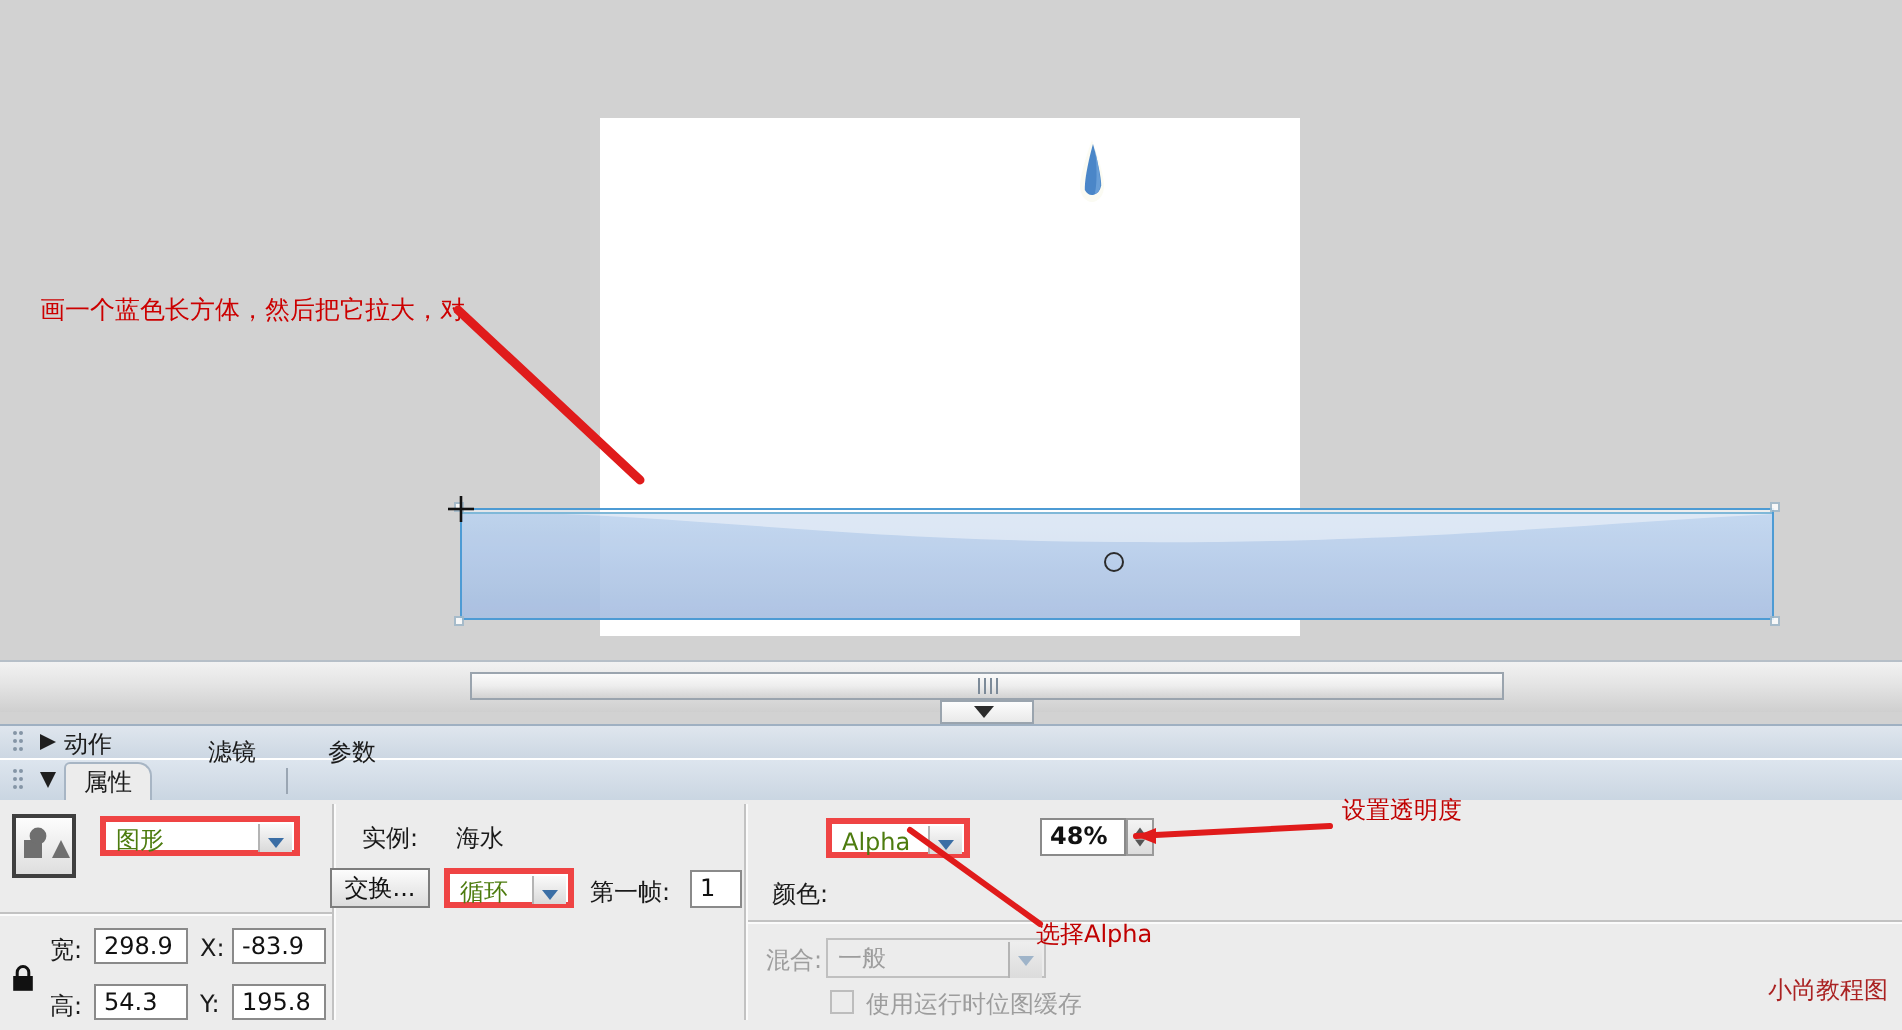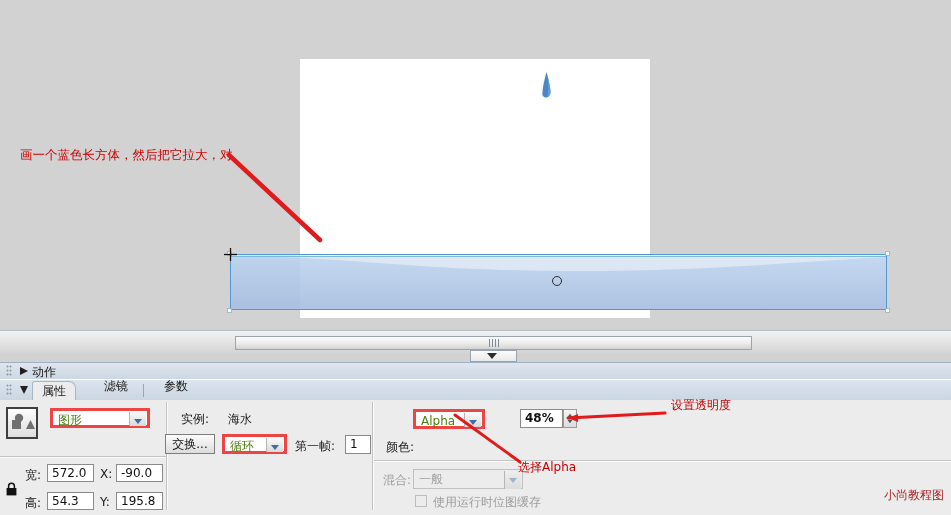--- a/index.html
+++ b/index.html
@@ -58,21 +58,21 @@
   #actions-tri{left:20px;top:367px;width:8px;height:8px;}
   #actions-label{left:32px;top:364px;font-size:12px;color:#1b1b1b;}
 
   
   #props-panel{left:0;top:379px;width:951px;height:136px;background:#ececec;
      border-top:1px solid #ffffff;}
   #tabbar{left:0;top:0;width:951px;height:21px;
      background:linear-gradient(to bottom,#dde5ee 0%,#c9d5e1 100%);
      border-bottom:1px solid #a7b5c4;}
   #tab-tri{left:20px;top:386px;width:8px;height:8px;}
-  .tab{position:absolute;top:377px;height:25px;line-height:19px;font-size:12px;color:#1a1a1a;padding:0 9px;}
+  .tab{position:absolute;top:367px;height:25px;line-height:19px;font-size:12px;color:#1a1a1a;padding:0 9px;}
   #tab-props{left:32px;background:#ececec;border:1px solid #a7b5c4;border-bottom:none;
      border-top-left-radius:3px;border-top-right-radius:7px;top:381px;height:20px;}
   #tab-filters{left:95px;}
   #tab-params{left:155px;}
   #tab-div{left:143px;top:384px;width:1px;height:13px;background:#9aa6b3;}
 
   #props-body{left:0;top:400px;width:951px;height:115px;background:#ececec;}
 
   
   #symbol-icon{left:6px;top:407px;width:32px;height:32px;
@@ -255,23 +255,23 @@
 <div id="hdiv-left" class="abs"></div>
 <div id="hdiv-left2" class="abs"></div>
 <div id="hdiv-mid" class="abs"></div>
 <div id="hdiv-mid2" class="abs"></div>
 
 <svg id="lock-icon" class="abs" viewBox="0 0 11 14">
   <path d="M2.6 6 V4.2 A2.9 2.9 0 0 1 8.4 4.2 V6" fill="none" stroke="#111" stroke-width="1.5"></path>
   <rect x="0.6" y="6" width="9.8" height="7.4" fill="#111"></rect>
 </svg>
 <div id="lbl-w" class="lbl abs">宽:</div>
-<div id="f-w" class="field abs">572.0</div>
+<div id="f-w" class="field abs">298.9</div>
 <div id="lbl-x" class="lbl abs">X:</div>
-<div id="f-x" class="field abs">-90.0</div>
+<div id="f-x" class="field abs">-83.9</div>
 <div id="lbl-h" class="lbl abs">高:</div>
 <div id="f-h" class="field abs">54.3</div>
 <div id="lbl-y" class="lbl abs">Y:</div>
 <div id="f-y" class="field abs">195.8</div>
 
 <div id="lbl-instance" class="lbl abs">实例:</div>
 <div id="lbl-instance-val" class="lbl abs">海水</div>
 <div id="btn-swap" class="abs">交换...</div>
 <div id="combo-loop" class="combo abs">
   <span>循环</span>

